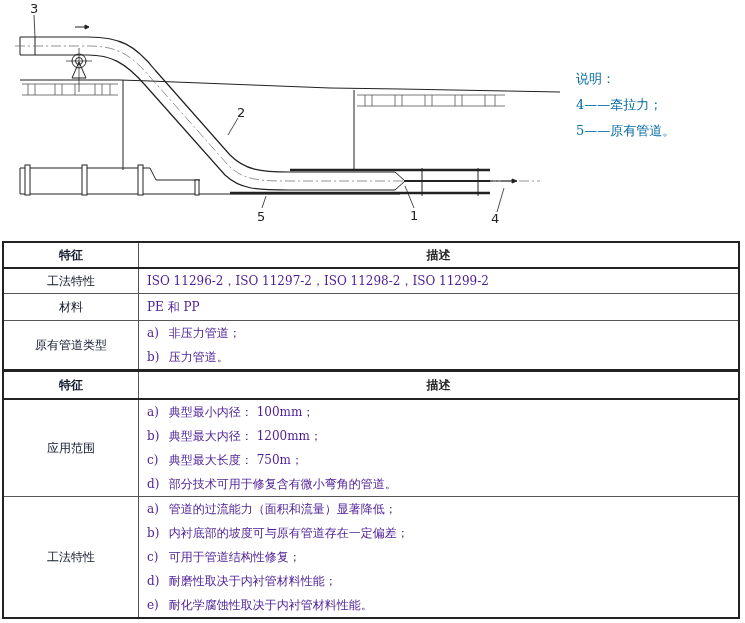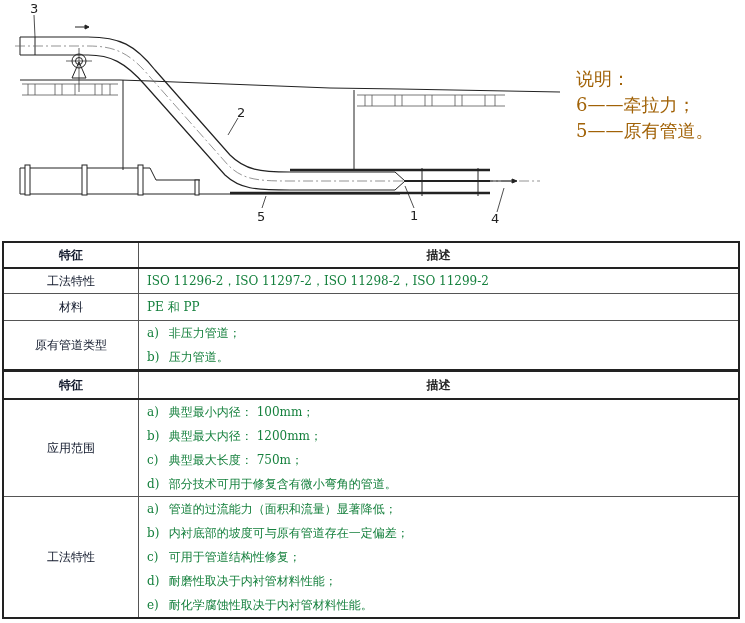--- a/index.html
+++ b/index.html
@@ -1,27 +1,27 @@
 <!DOCTYPE html>
 <html><head>
 <meta charset="utf-8">
 <style>
   html,body{margin:0;padding:0;background:#fff;}
   body{width:745px;height:623px;position:relative;overflow:hidden;font-family:"DejaVu Serif","Liberation Serif",serif;color:#222;}
   .figure{position:absolute;left:0;top:0;width:560px;height:235px;}
-  .legend{position:absolute;left:576px;top:66px;font-size:18px;line-height:26px;color:#a16207;}
+  .legend{position:absolute;left:576px;top:66px;font-size:13px;line-height:26px;color:#0369a1;}
   .legend div{white-space:nowrap;}
   table{position:absolute;border-collapse:collapse;font-size:12px;}
   td,th{border:1px solid #555;padding:0;}
   th{font-weight:bold;font-family:"DejaVu Sans",sans-serif;font-size:12px;height:24px;}
   .t1{left:2px;top:241px;width:738px;border:2px solid #222;}
   .t2{left:2px;top:370px;width:738px;border:2px solid #222;}
   .hdr th{border-bottom:2px solid #222;}
   .c1{width:134px;text-align:center;color:#0f172a;}
-  .c2{text-align:left;padding-left:8px;color:#15803d;}
+  .c2{text-align:left;padding-left:8px;color:#4c1d95;}
   .item{height:24px;line-height:24px;white-space:nowrap;}
   .lab{display:inline-block;width:18px;}
 </style>
 </head>
 <body>
 
 <div class="figure">
 <svg width="560" height="235" viewBox="0 0 560 235" xmlns="http://www.w3.org/2000/svg" fill="none" stroke="#222" stroke-width="1">
 
   <path d="M20 80 L120 80 L150 81 L175 82 L330 88 L400 89 L560 92"></path>
@@ -78,21 +78,21 @@
     <text x="237" y="117">2</text>
     <text x="257" y="221">5</text>
     <text x="410" y="220">1</text>
     <text x="491" y="223">4</text>
   </g>
 </svg>
 </div>
 
 <div class="legend">
   <div>说明：</div>
-  <div>6——牵拉力；</div>
+  <div>4——牵拉力；</div>
   <div>5——原有管道。</div>
 </div>
 
 <table class="t1">
   <tbody>
       <tr class="hdr">
     <th class="c1">特征</th>
     <th>描述</th>
   </tr>
   <tr style="height:23px">

